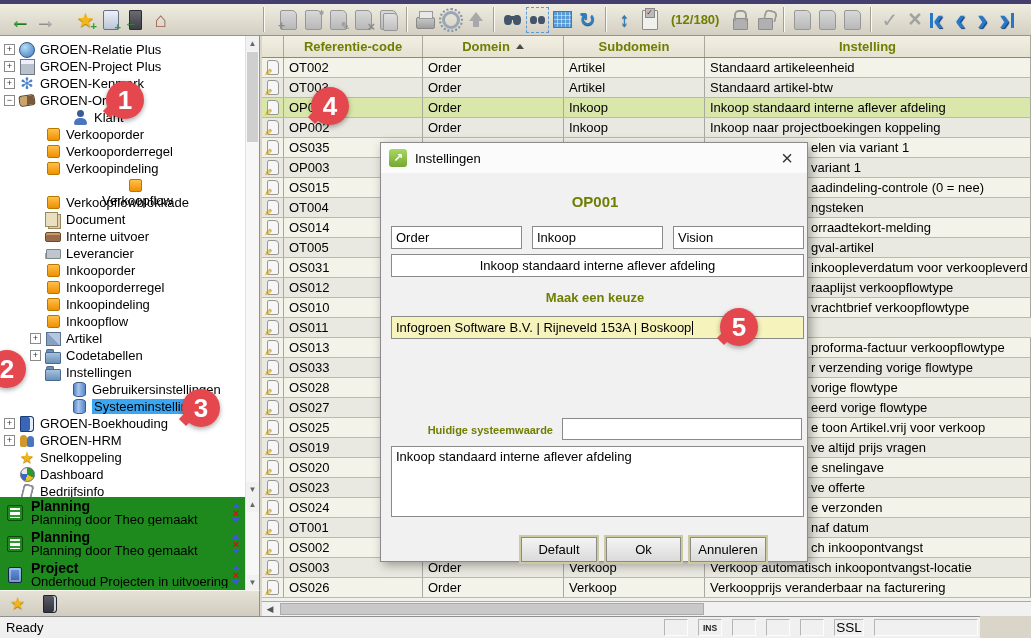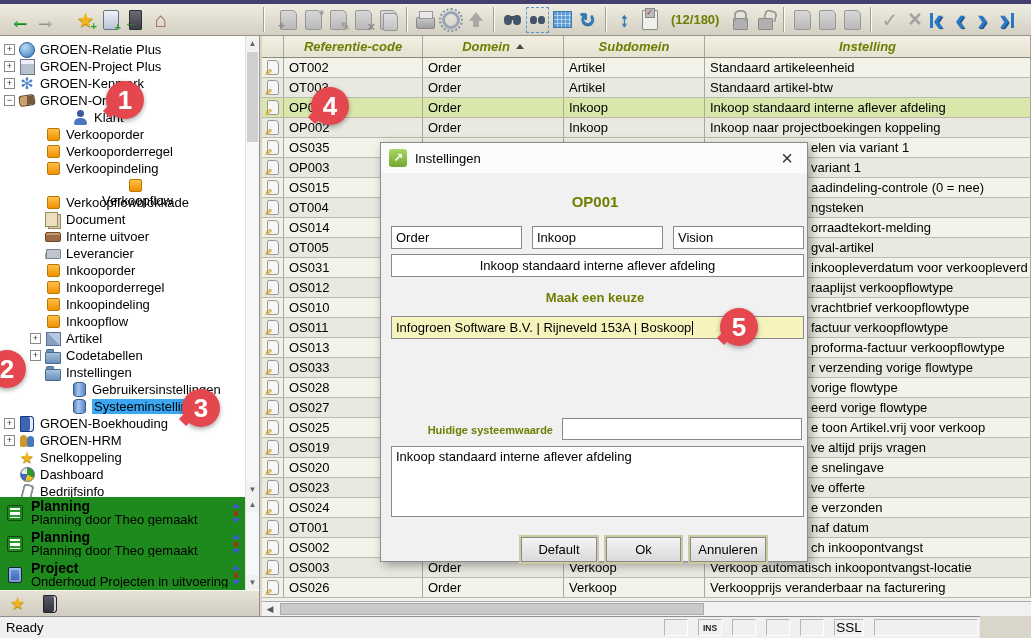--- a/index.html
+++ b/index.html
@@ -141,21 +141,21 @@
   .sb-cell { height:17px; margin-left:10px; border:1px solid #b5b5b5; border-bottom-color:#fdfdfd; border-right-color:#fdfdfd;
     display:flex; align-items:center; justify-content:center; flex:none; background:#f0f0f0; }
   .sb-sm { width:24px; font-size:8.5px; font-weight:bold; color:#222; }
   .sb-ssl { width:30px; font-size:13.5px; }
   .sb-wide { width:104px; }
 
   
   #tablearea { left:262px; top:36px; width:769px; height:580px; background:#f0f0ec; overflow:hidden; }
   #thead { display:flex; height:22px; background:linear-gradient(#f2eee2,#e6e2d2); border-bottom:1px solid #8a8a80; }
   .hcell { display:flex; align-items:center; justify-content:center; font-weight:bold; color:#6f7d00;
-    border-right:1px solid #a8a89e; flex:none;font-style:italic; }
+    border-right:1px solid #a8a89e; flex:none; }
   .hc-icon { width:22px; } .hc-ref { width:139px; } .hc-dom { width:141px; } .hc-sub { width:141px; } .hc-inst { flex:1; }
   .sort-asc { width:0; height:0; border-left:4px solid transparent; border-right:4px solid transparent;
     border-bottom:5px solid #4a4a42; margin-left:6px; }
   #tbody { }
   .drow { display:flex; height:20px; border-bottom:1px solid #b9b9af; background:#f3f3ea; }
   .drow.even { background:#e9e9e1; }
   .drow.sel { background:#dae7ab; }
   .dcell { display:flex; align-items:center; padding:0 5px; border-right:1px solid #a8a89e;
     white-space:nowrap; overflow:hidden; flex:none; }
   .dc-icon { width:22px; justify-content:center; padding:0; }
@@ -608,21 +608,20 @@
         <div class="dcell dc-sub"></div>
         <div class="dcell dc-inst cut">vrachtbrief verkoopflowtype</div>
       </div>
       <div class="drow even">
         <div class="dcell dc-icon">
           <span class="rowicon"></span>
         </div>
         <div class="dcell dc-ref">OS011</div>
         <div class="dcell dc-dom"></div>
         <div class="dcell dc-sub"></div>
-        <div class="dcell dc-inst cut">factuur verkoopflowtype</div>
       </div>
       <div class="drow">
         <div class="dcell dc-icon">
           <span class="rowicon"></span>
         </div>
         <div class="dcell dc-ref">OS013</div>
         <div class="dcell dc-dom"></div>
         <div class="dcell dc-sub"></div>
         <div class="dcell dc-inst cut">proforma-factuur verkoopflowtype</div>
       </div>

